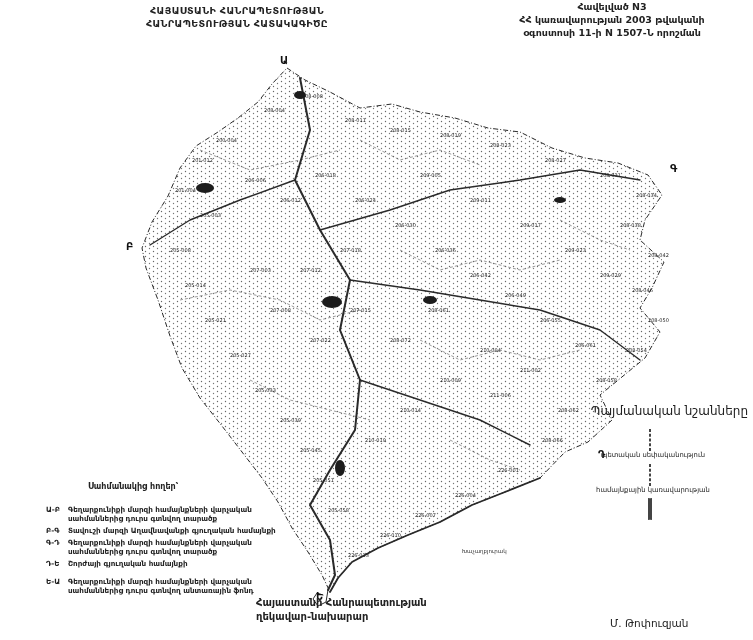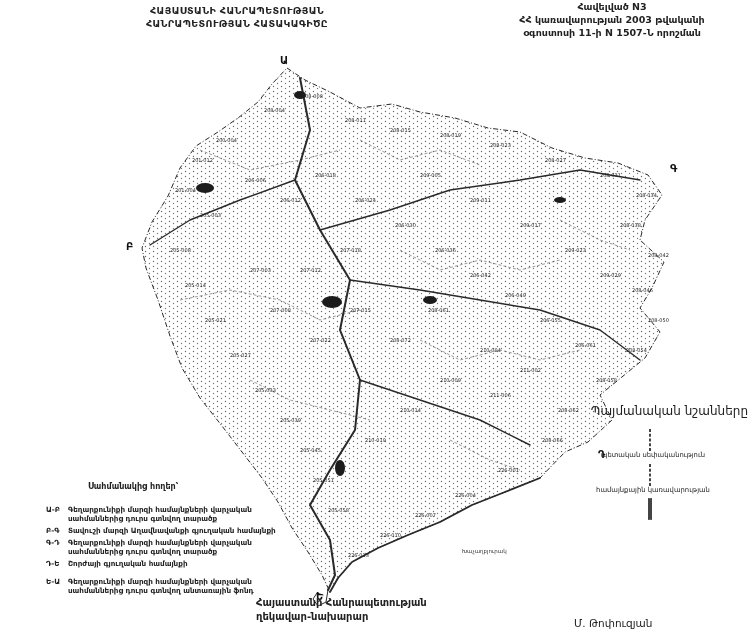--- a/index.html
+++ b/index.html
@@ -25,21 +25,21 @@
   .bordering{position:absolute;left:26px;top:482px;width:240px;font-size:7.2px;
         font-weight:bold;color:#222;margin-left:20px;}
   .bordering .bordering-heading{margin-left:42px;font-size:8px;margin-bottom:14px;}
   .b-item{display:flex;margin-bottom:3px;}
   .b-item.gap{margin-top:9px;}
   .b-code{flex:0 0 22px;}
   .b-text{flex:1;line-height:9px;}
   
   .signature{position:absolute;left:256px;top:596px;font-size:10px;font-weight:bold;
         line-height:13.5px;color:#222;}
-  .sig-name{position:absolute;left:574px;top:617px;font-size:10.5px;color:#222;}
+  .sig-name{position:absolute;left:610px;top:617px;font-size:10.5px;color:#222;}
   svg{position:absolute;left:0;top:0;}
   .map-place-label{font-size:5.5px;fill:#333;}
 </style>
 </head>
 <body>
 
 <div id="page">
 
   <svg id="map-svg" width="753" height="640" viewBox="0 0 753 640">
     <defs>

